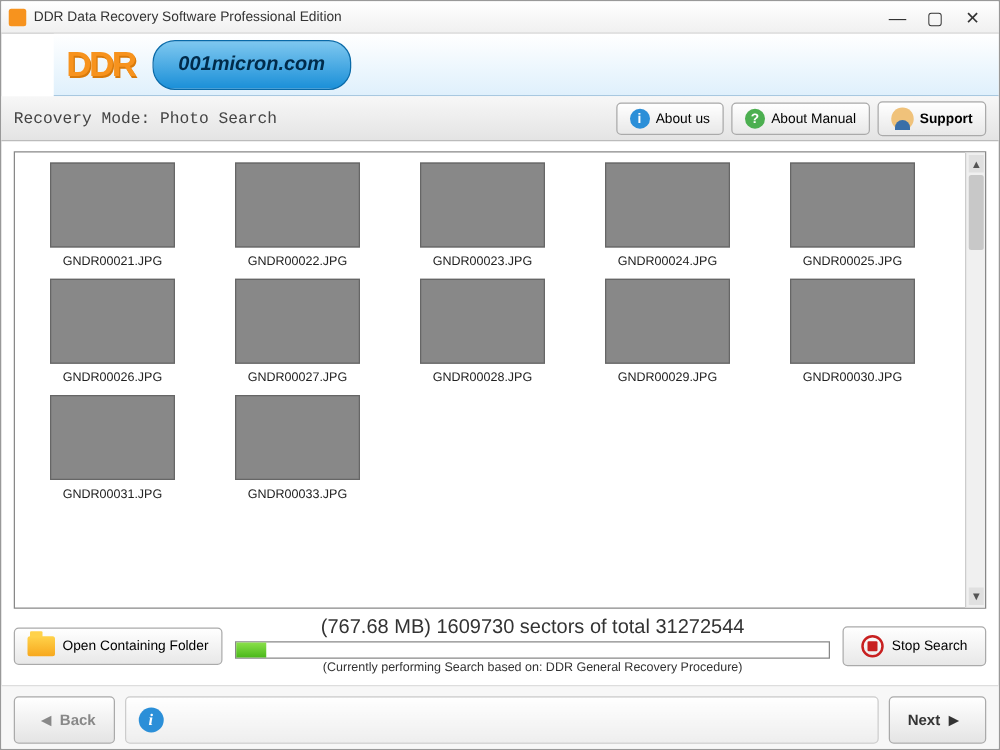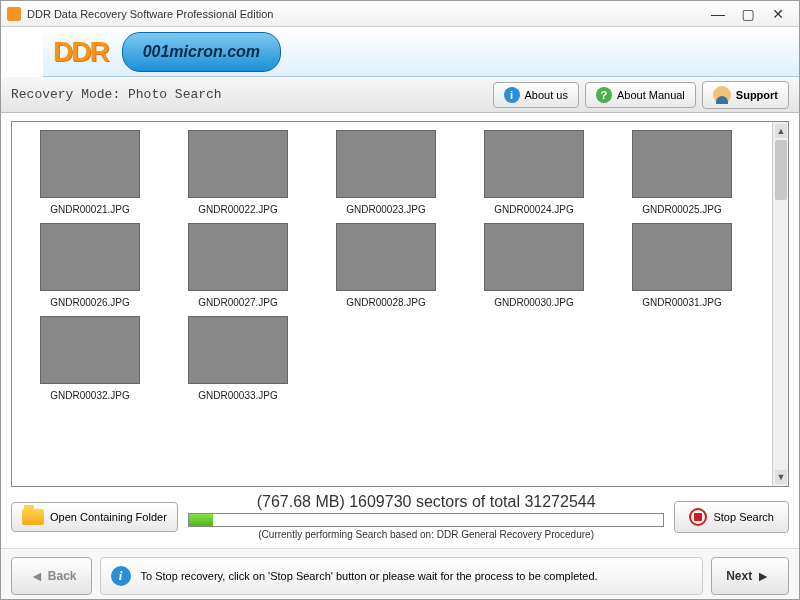--- a/index.html
+++ b/index.html
@@ -114,30 +114,30 @@
         </div>
       <div class="thumb">
           <div class="img t7"></div>
           <div class="name">GNDR00027.JPG</div>
         </div>
       <div class="thumb">
           <div class="img t8"></div>
           <div class="name">GNDR00028.JPG</div>
         </div>
       <div class="thumb">
+          <div class="img t9"></div>
+          <div class="name">GNDR00029.JPG</div>
+        </div>
+      <div class="thumb">
           <div class="img t10"></div>
           <div class="name">GNDR00030.JPG</div>
         </div>
       <div class="thumb">
           <div class="img t11"></div>
           <div class="name">GNDR00031.JPG</div>
-        </div>
-      <div class="thumb">
-          <div class="img t12"></div>
-          <div class="name">GNDR00032.JPG</div>
         </div>
       <div class="thumb">
           <div class="img t13"></div>
           <div class="name">GNDR00033.JPG</div>
         </div>
     </div>
     <div class="scrollbar">
       <div class="scroll-arrow up">▲</div>
       <div class="scroll-thumb"></div>
       <div class="scroll-arrow down">▼</div>
@@ -163,19 +163,18 @@
   </div>
 </div>
 
 <div class="footer">
   <div class="nav-btn">
       <span class="nav-arrow">◄</span>
       <span>Back</span>
     </div>
   <div class="info-bar">
     <div class="info-ico">i</div>
-    <span>To Stop recovery, click on 'Stop Search' button or please wait for the process to be completed.</span>
   </div>
   <div class="nav-btn enabled">
       <span>Next</span>
       <span class="nav-arrow">►</span>
     </div>
 </div>
 
 </body></html>

